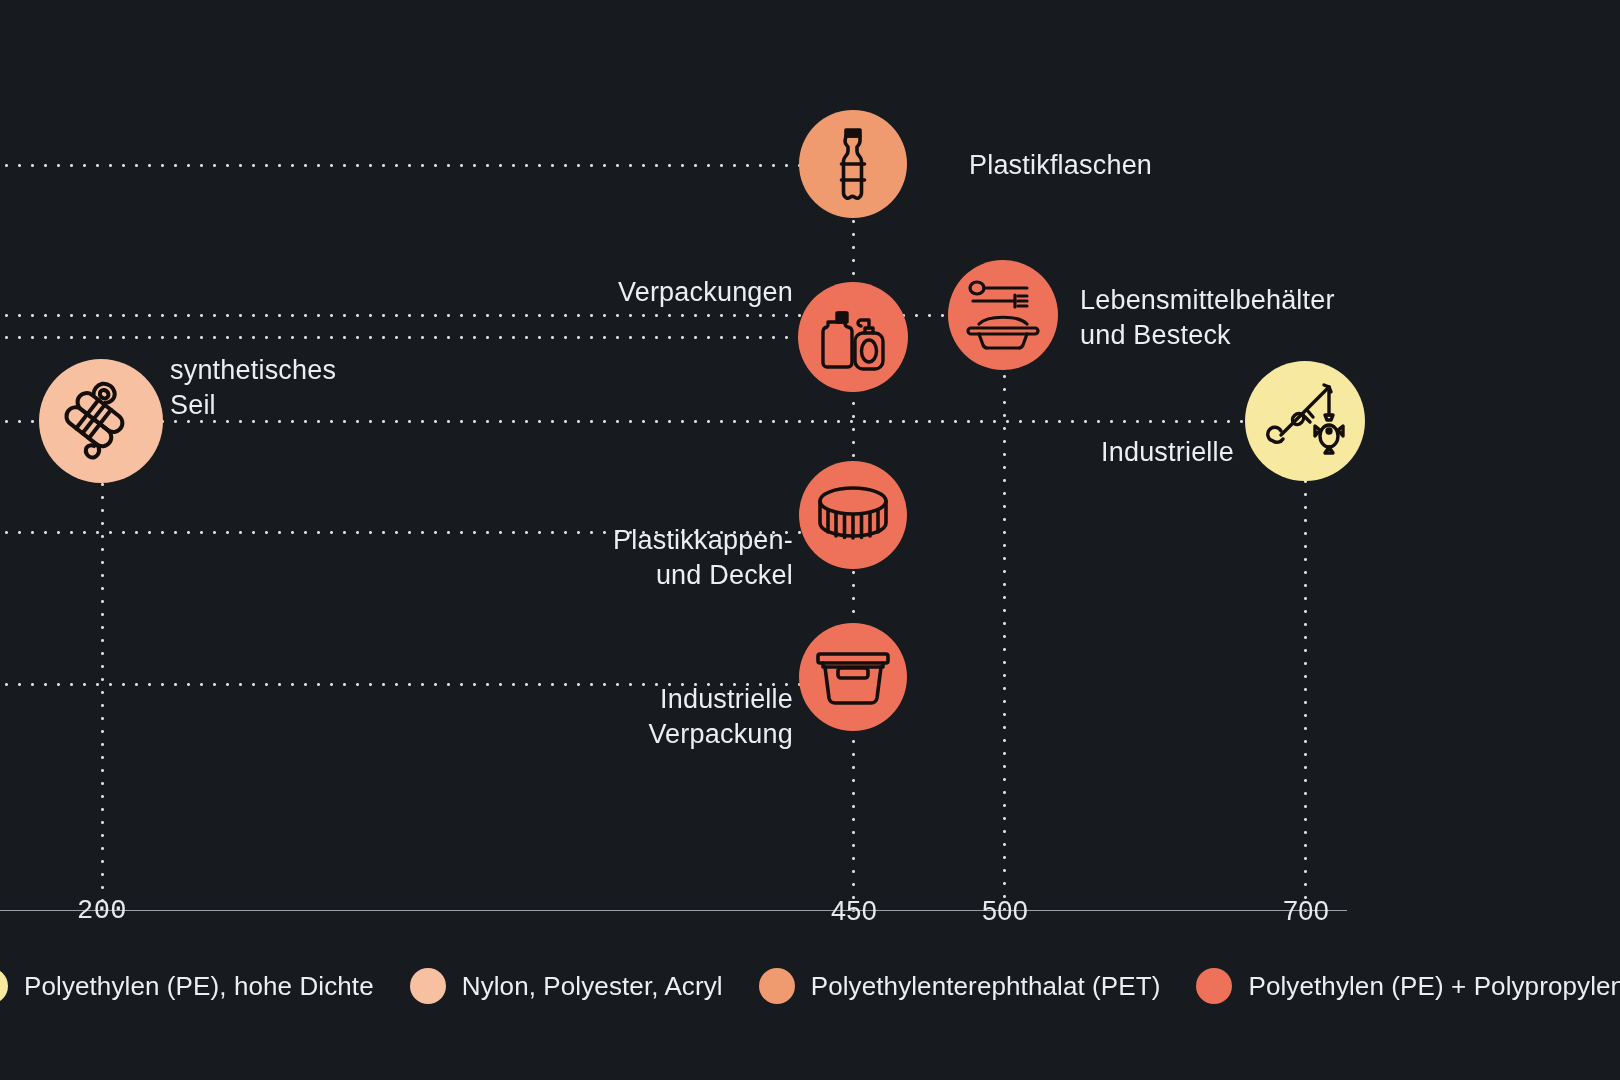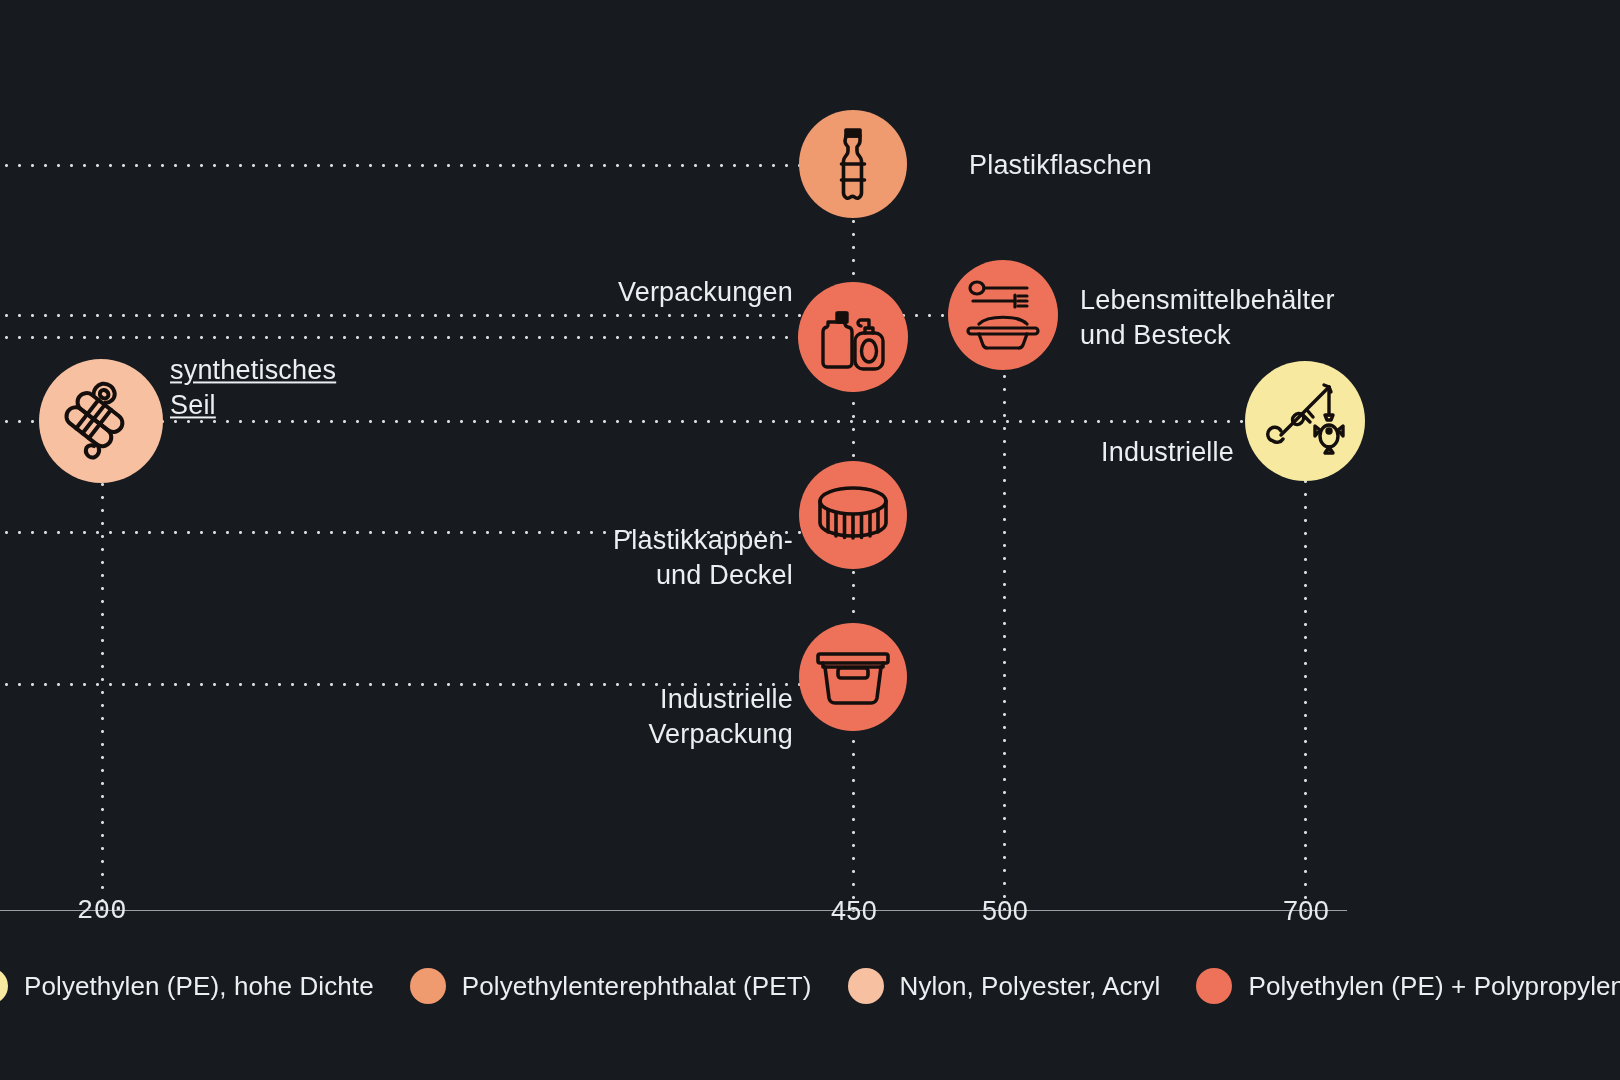--- a/index.html
+++ b/index.html
@@ -182,21 +182,21 @@
           <line x1="43" y1="27" x2="43" y2="45"></line>
           <path d="M19 45 h34 a9 9 0 0 1 0 18 h-34 a9 9 0 0 1 0 -18 z"></path>
           <line x1="27" y1="45" x2="27" y2="63"></line>
           <line x1="35" y1="45" x2="35" y2="63"></line>
           <line x1="43" y1="45" x2="43" y2="63"></line>
           <path d="M53 63 a8 8 0 0 1 6 12 a7 7 0 0 1 -12 -3 a6 6 0 0 1 5 -6"></path>
         </g>
       </svg>
     </span>
   </div>
-  <div class="item-label right" style="left:170px; top:388px;text-decoration:underline;">synthetisches
+  <div class="item-label right" style="left:170px; top:388px;">synthetisches
 Seil</div>
 
   <div class="bubble" style="left:1305px; top:421px; width:120px; height:120px; background:#f7e9a0;">
     <span>
       <svg width="80" height="80" viewBox="0 0 80 80" fill="none" stroke="#140e0c" stroke-width="3.4" stroke-linejoin="round" stroke-linecap="round">
 
         <path d="M64 6 l-48 48"></path>
         <path d="M59 4 l5 2 l2 5"></path>
         <path d="M16 50 a7 7 0 1 0 -8 10 a7 7 0 0 0 10 -2"></path>
 
@@ -250,29 +250,29 @@
 Verpackung</div>
 
   <div class="legend">
 
     <div class="legend-item">
       <span class="legend-dot" style="background:#f7e9a0;"></span>
       <span class="legend-text">Polyethylen (PE), hohe Dichte</span>
     </div>
 
     <div class="legend-item">
+      <span class="legend-dot" style="background:#f7c0a0;"></span>
+      <span class="legend-text">Nylon, Polyester, Acryl</span>
+    </div>
+
+    <div class="legend-item">
       <span class="legend-dot" style="background:#f09a70;"></span>
       <span class="legend-text">Polyethylenterephthalat (PET)</span>
     </div>
 
     <div class="legend-item">
-      <span class="legend-dot" style="background:#f7c0a0;"></span>
-      <span class="legend-text">Nylon, Polyester, Acryl</span>
-    </div>
-
-    <div class="legend-item">
       <span class="legend-dot" style="background:#ee7259;"></span>
       <span class="legend-text">Polyethylen (PE) + Polypropylen (PP)</span>
     </div>
 
   </div>
 
 </div>
 
 </body></html>

